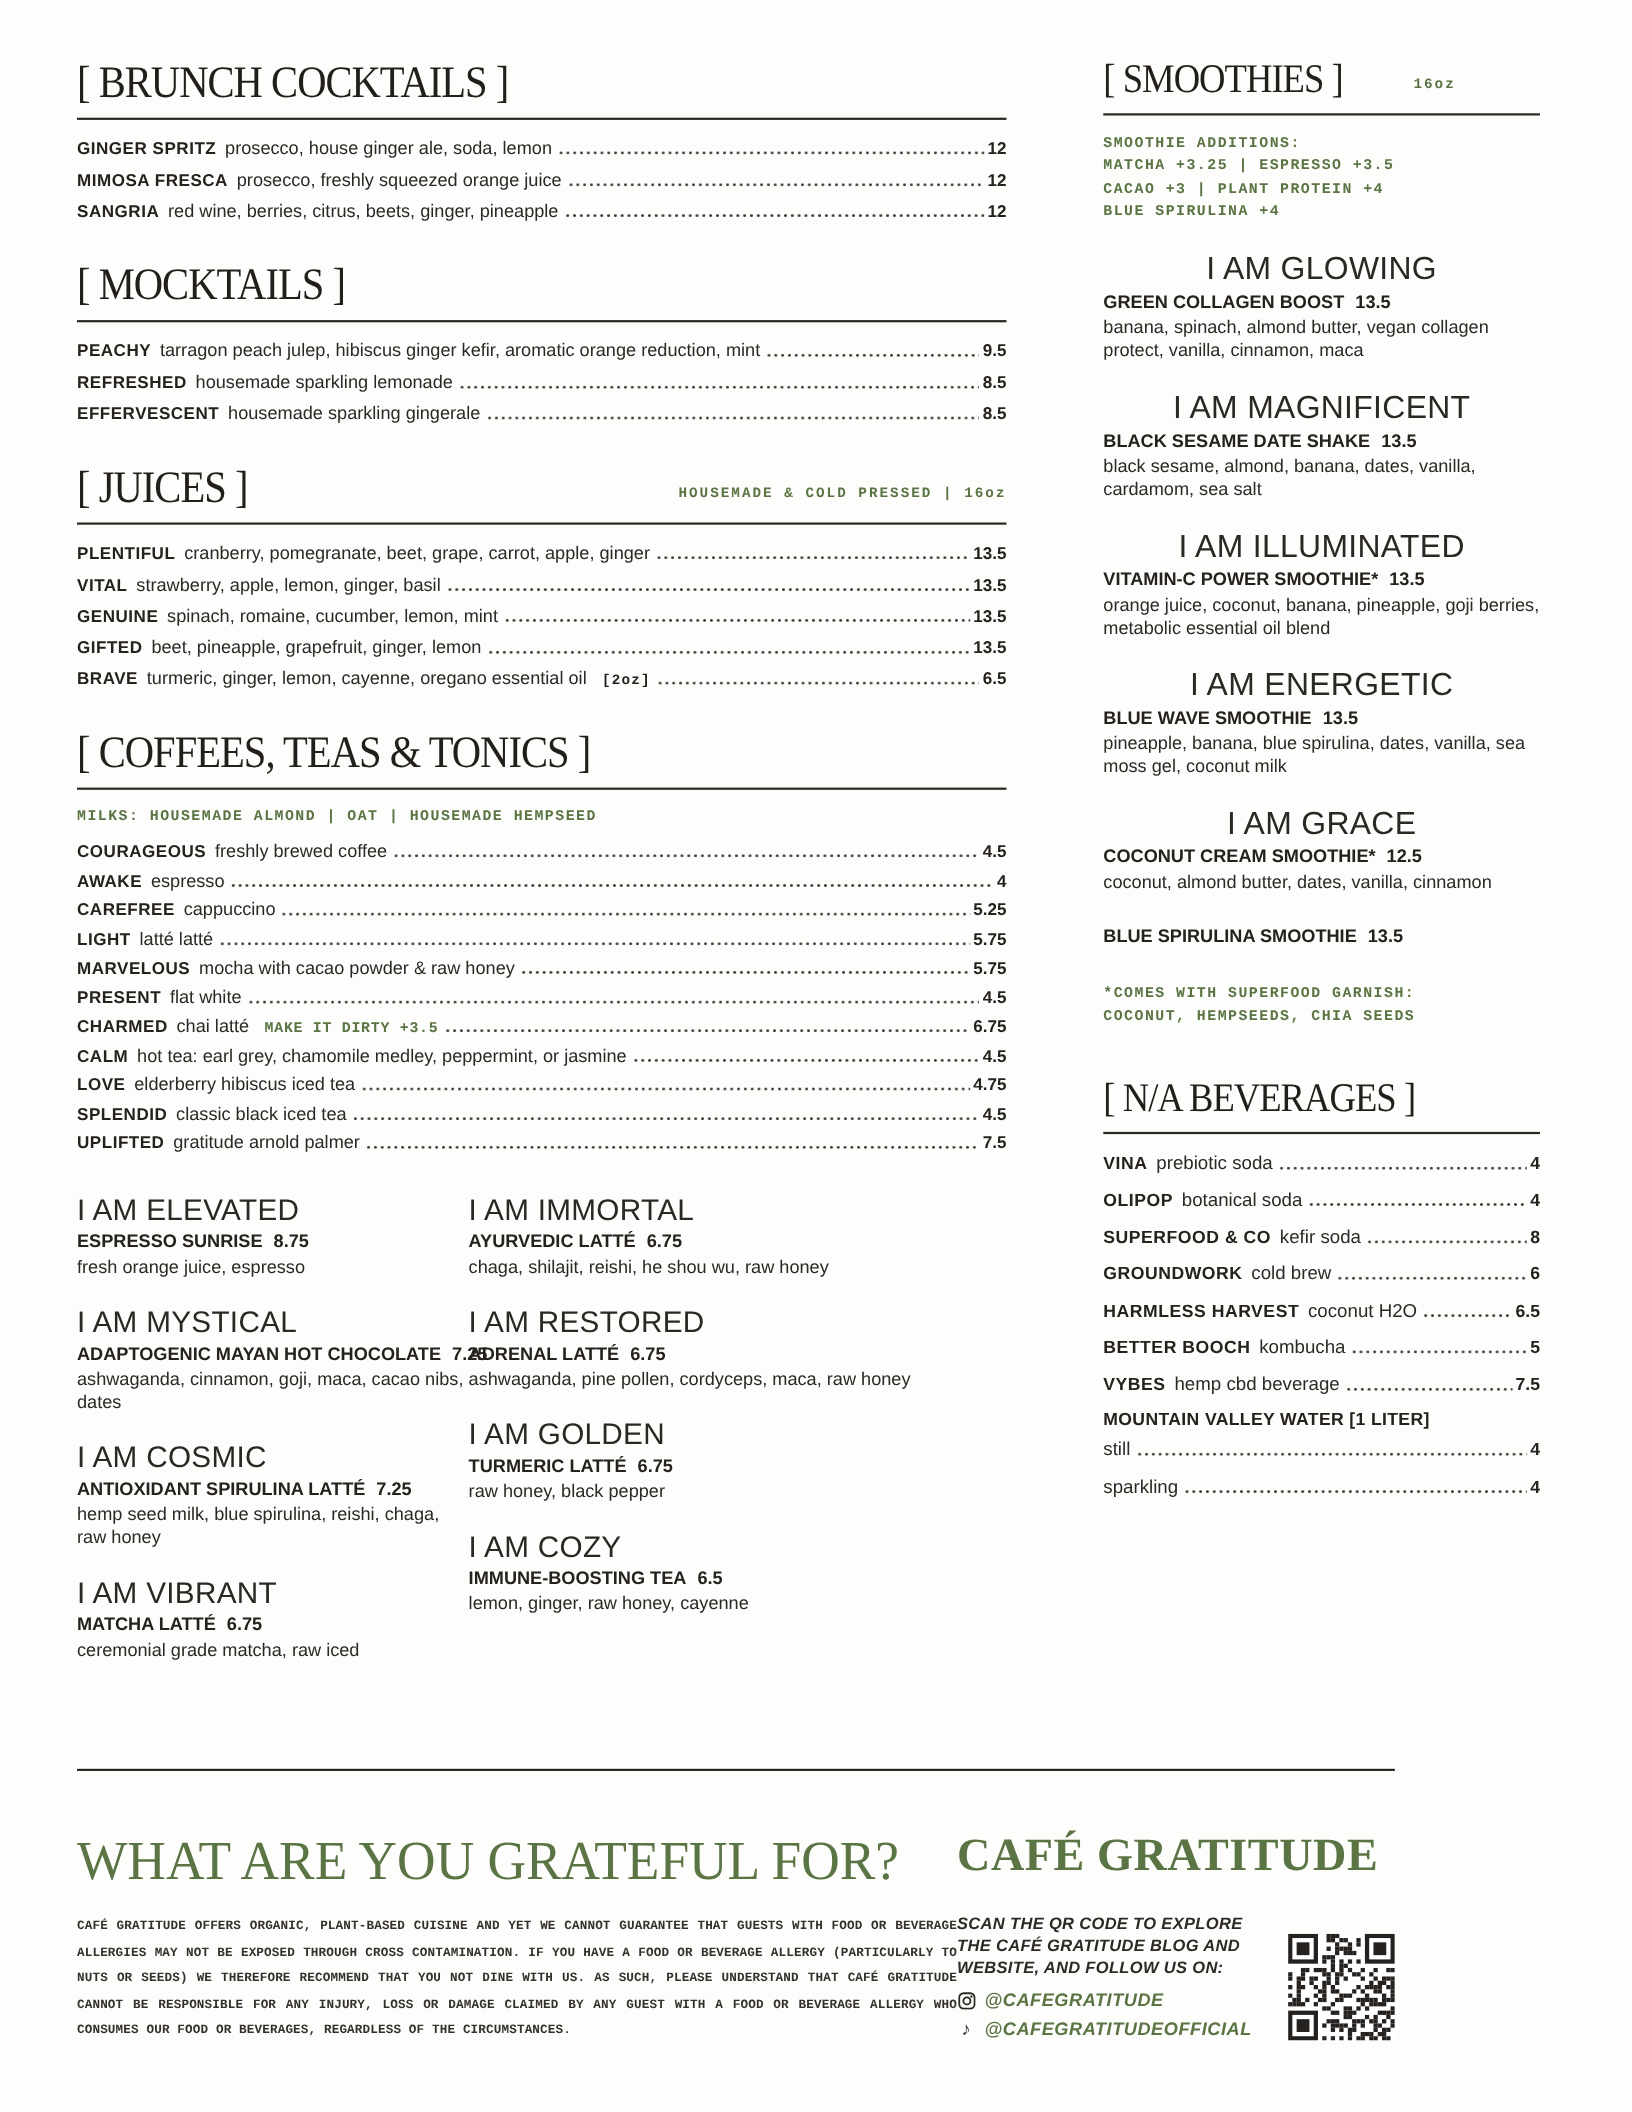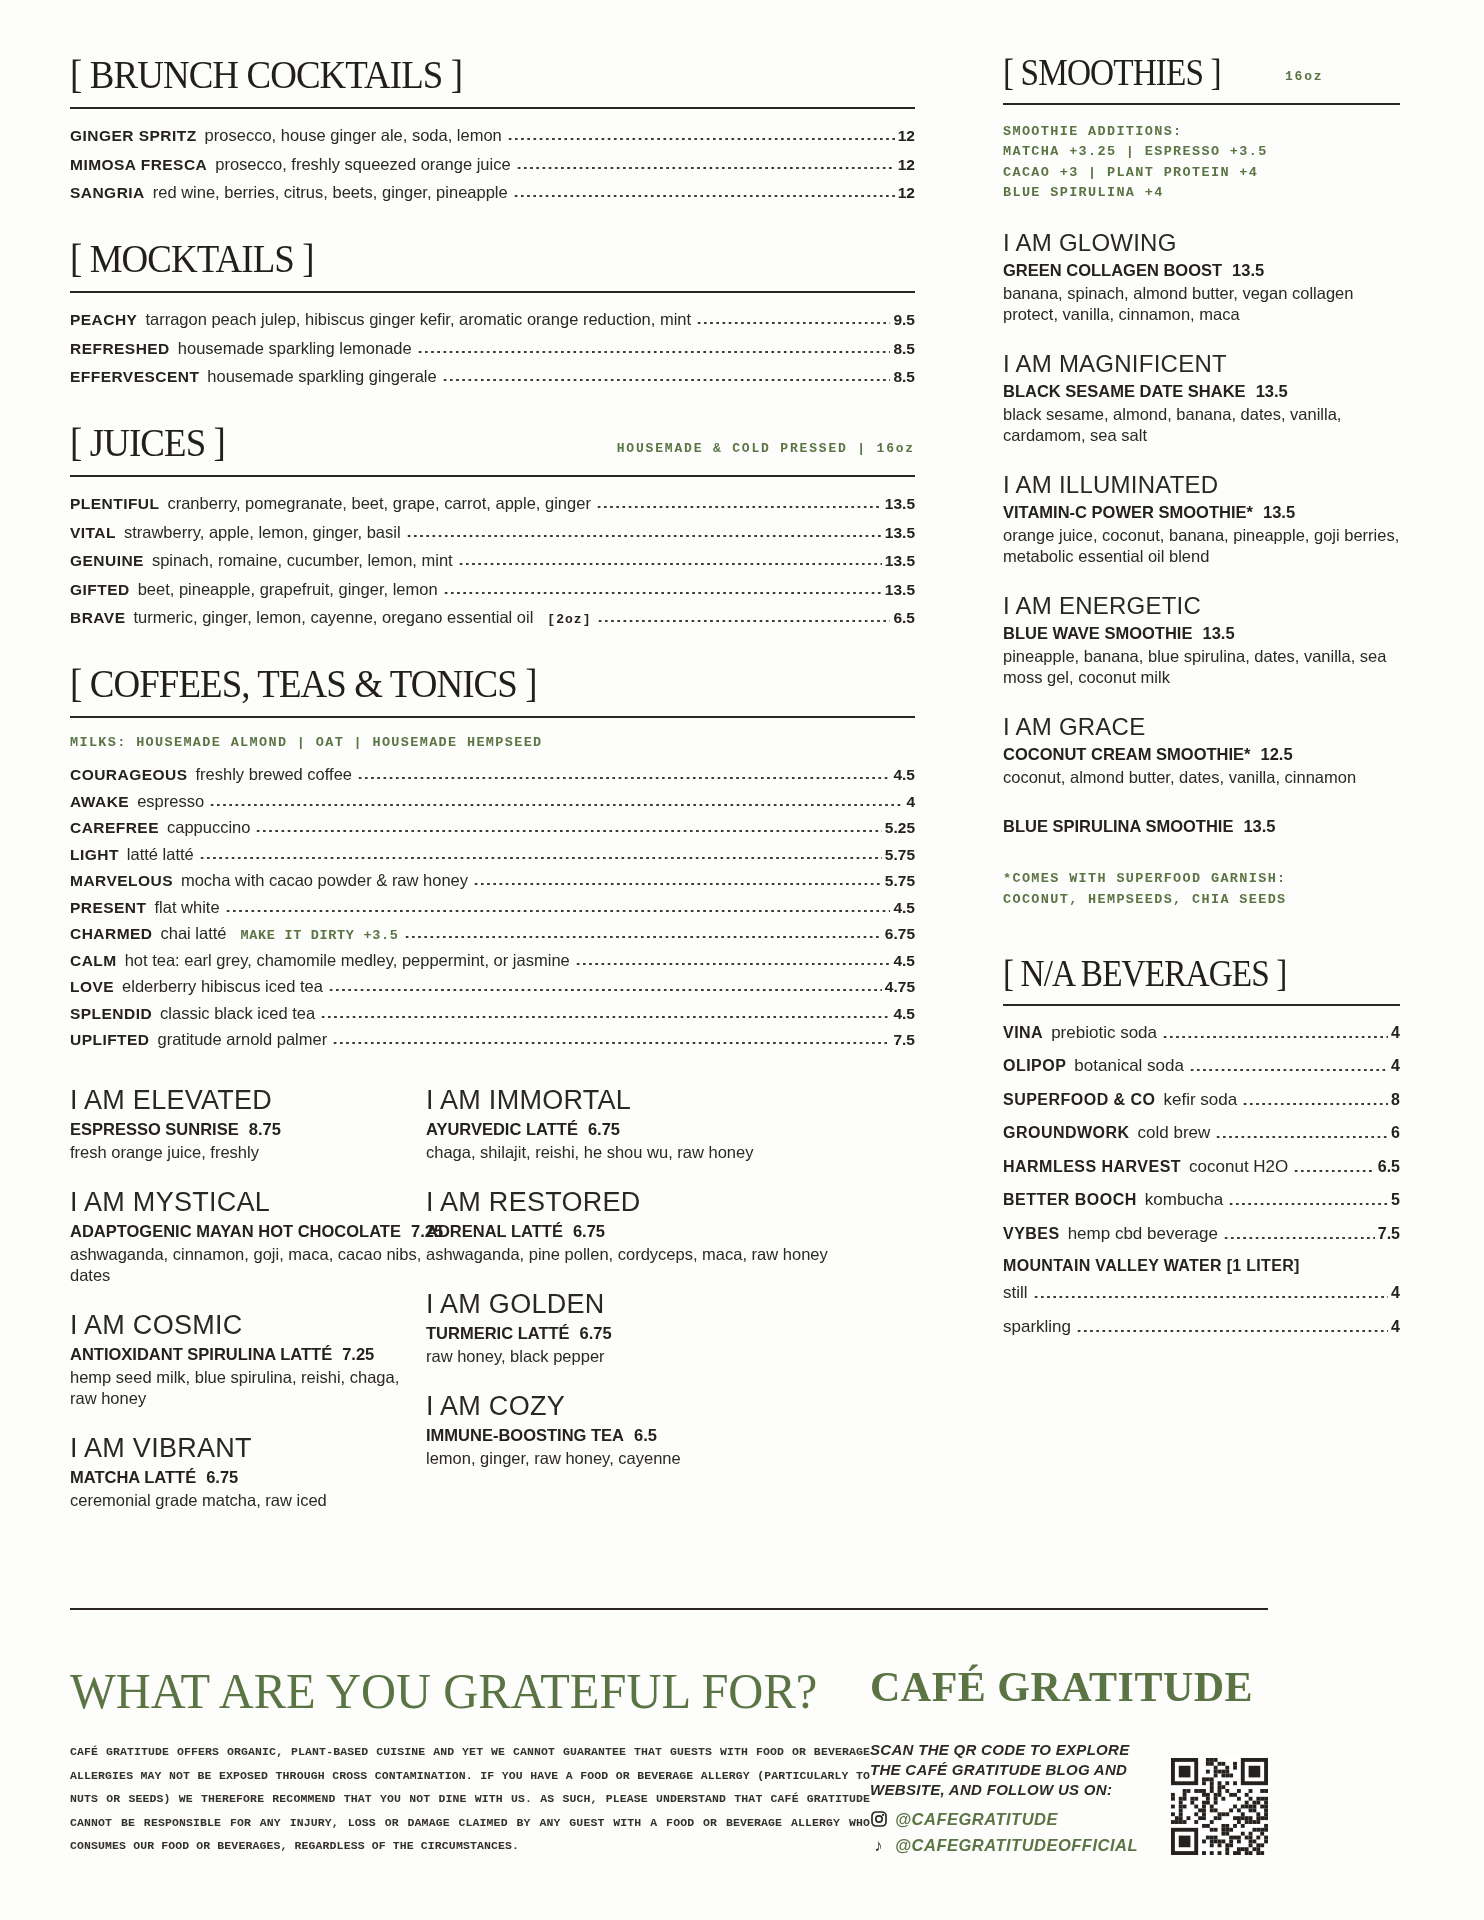--- a/index.html
+++ b/index.html
@@ -38,21 +38,21 @@
   .fcol{display:flex;flex-direction:column;gap:24px;}
   .fcol-a{width:356px;flex:0 0 356px;}
   .fcol-b{flex:1;}
   .ft{font-size:27px;letter-spacing:.01em;color:#2a2725;}
   .fs{font-weight:700;font-size:16.5px;margin-top:4px;color:var(--ink);white-space:nowrap;}
   .fs .fp{margin-left:10px;}
   .fd{font-size:16.5px;line-height:1.27;margin-top:3px;color:#2b2826;}
 
   .additions{font-family:var(--mono);font-weight:700;font-size:13.5px;color:var(--green);letter-spacing:.1em;line-height:1.5;margin:0 0 26px;}
   .sm-list{display:flex;flex-direction:column;gap:25px;}
-  .sm-item .ft{font-size:24px;}
+  .sm-item .ft{font-size:29px;text-align:center;}
   .footnote{font-family:var(--mono);font-weight:700;font-size:13.5px;color:var(--green);letter-spacing:.1em;line-height:1.6;margin-top:32px;}
 
   .na{margin-top:44px;}
   .na .row{font-size:17px;margin-bottom:13.5px;}
   .na .nm,.na .pr{font-size:16px;}
   .water-name{font-weight:700;font-size:16px;letter-spacing:.02em;margin:3px 0 8px;color:var(--ink);}
 
   .footer-wrap{margin-top:auto;}
   .footer-rule{border-top:2px solid #2b2624;}
   .footer{display:flex;justify-content:space-between;margin-top:56px;}
@@ -281,21 +281,21 @@
           </div>
 
       </section>
 
       <div class="featured">
         <div class="fcol fcol-a">
 
             <div class="feat">
               <div class="ft">I AM ELEVATED</div>
               <div class="fs"><span>ESPRESSO SUNRISE</span><span class="fp">8.75</span></div>
-              <div class="fd">fresh orange juice, freshly</div>
+              <div class="fd">fresh orange juice, espresso</div>
             </div>
 
             <div class="feat">
               <div class="ft">I AM MYSTICAL</div>
               <div class="fs"><span>ADAPTOGENIC MAYAN HOT CHOCOLATE</span><span class="fp">7.25</span></div>
               <div class="fd">ashwaganda, cinnamon, goji, maca, cacao nibs, dates</div>
             </div>
 
             <div class="feat">
               <div class="ft">I AM COSMIC</div>

